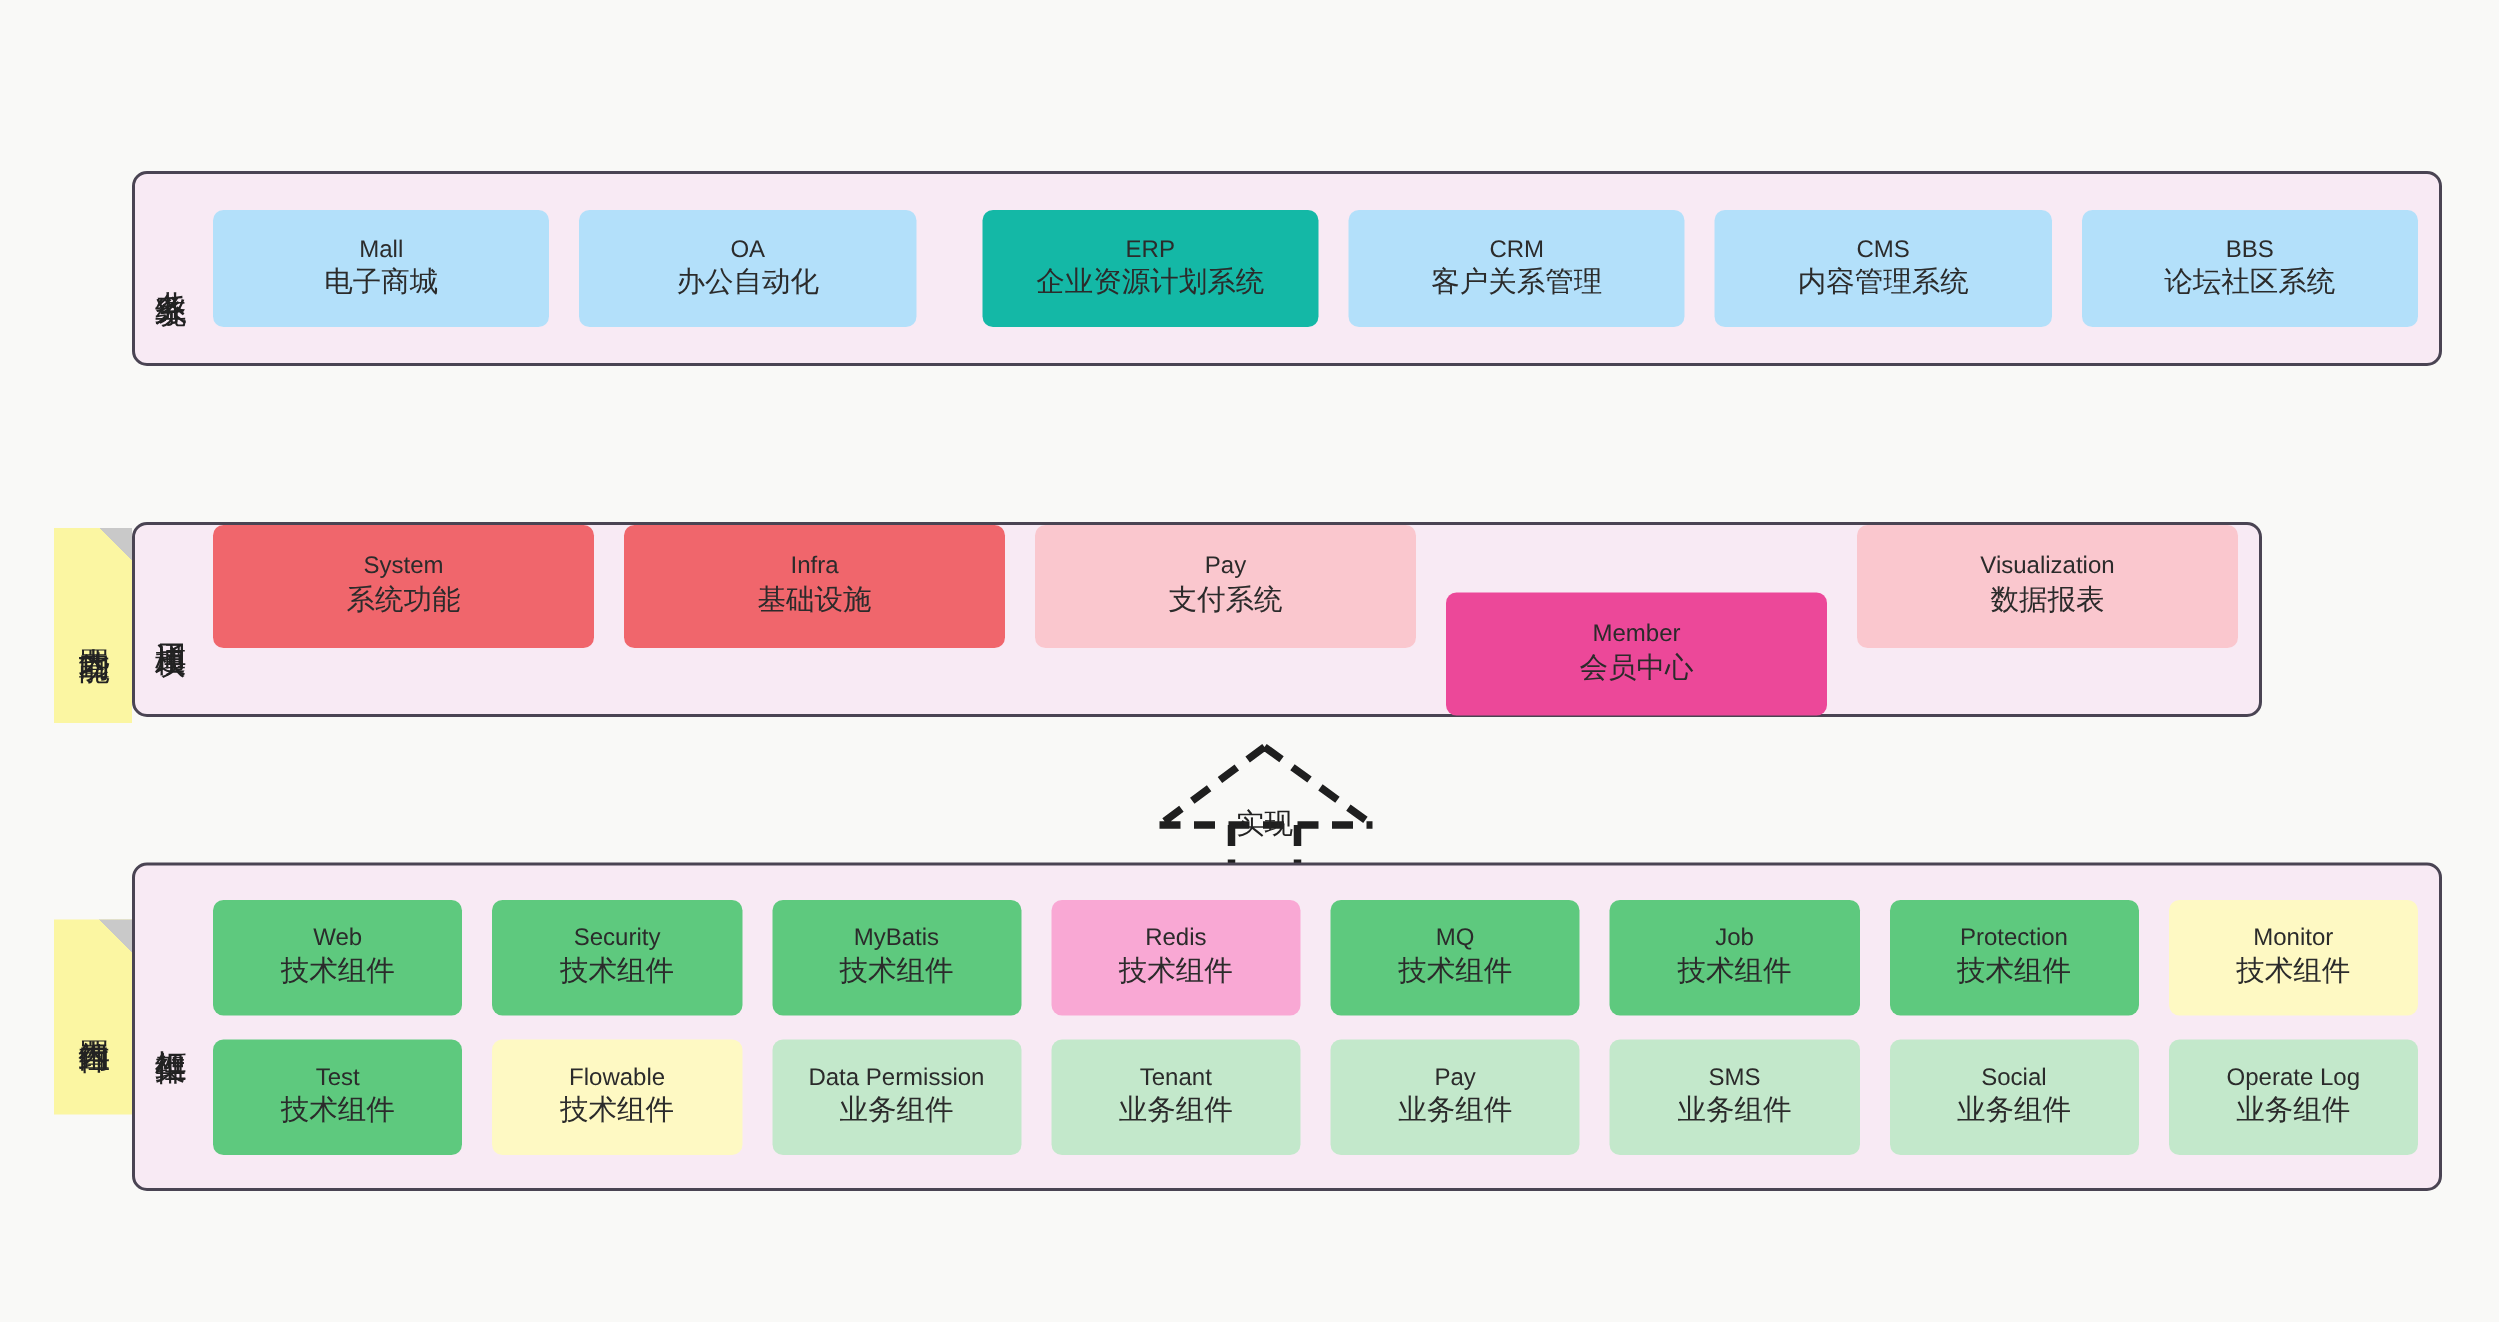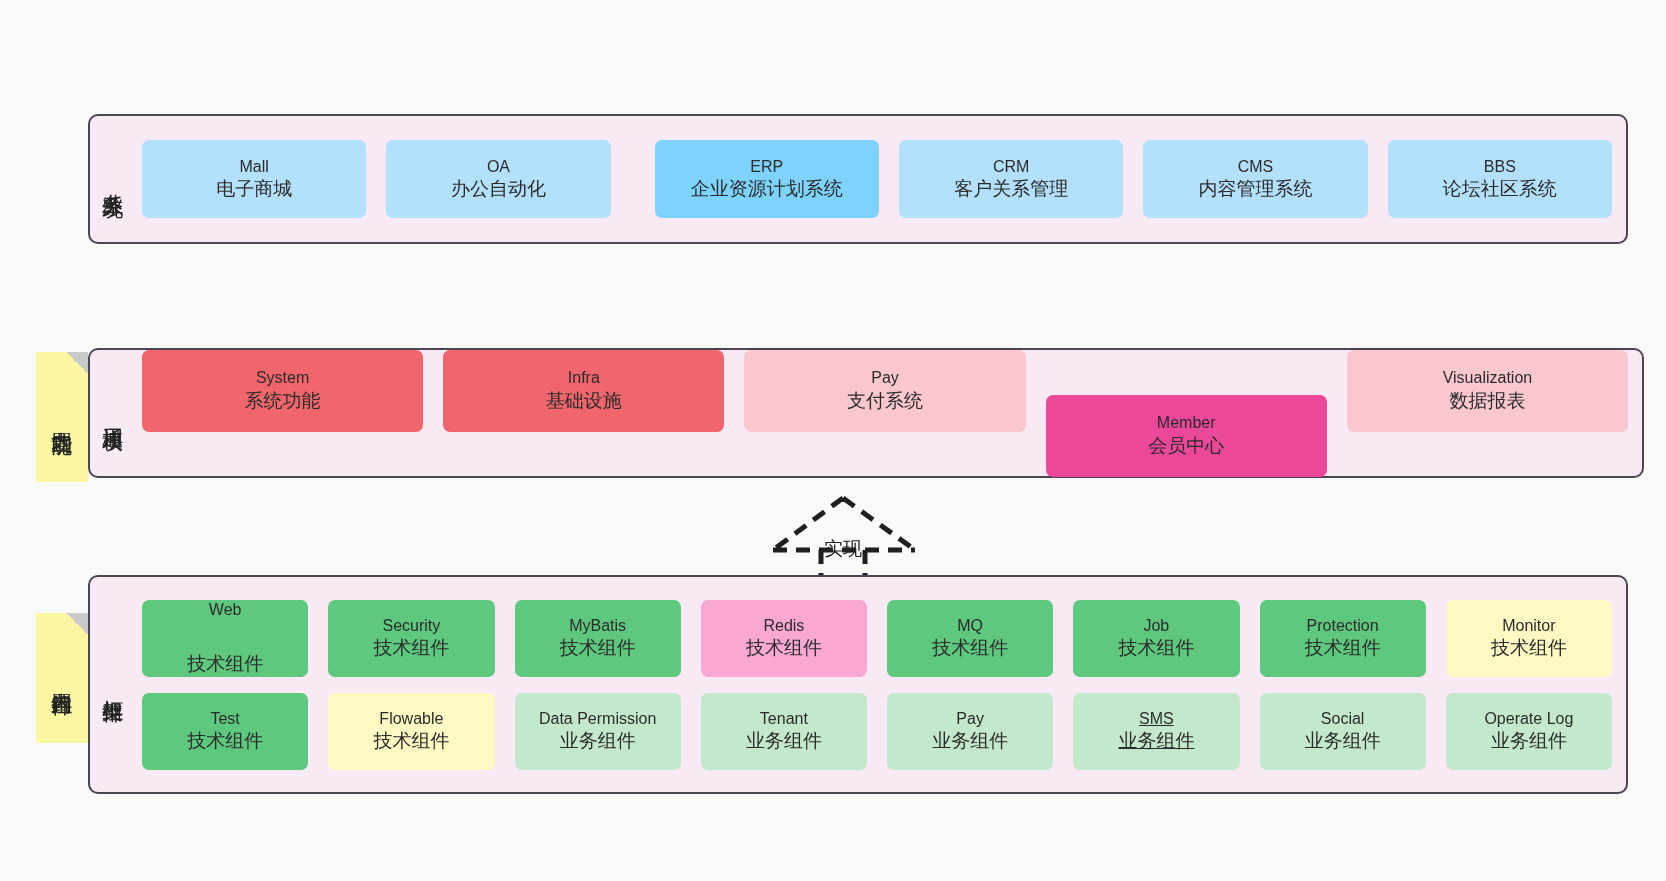--- a/index.html
+++ b/index.html
@@ -132,21 +132,21 @@
     <div class="layer-body">
       <div class="box-row">
         <div class="node" style="background: rgb(179, 224, 250);">
           <span class="en">Mall</span>
           <span class="cn">电子商城</span>
         </div>
         <div class="node" style="background: rgb(179, 224, 250);">
           <span class="en">OA</span>
           <span class="cn">办公自动化</span>
         </div>
-        <div class="node" style="background: #7dd3fc; margin-left: 24px;">
+        <div class="node" style="background: #14b8a6; margin-left: 24px;">
           <span class="en">ERP</span>
           <span class="cn">企业资源计划系统</span>
         </div>
         <div class="node" style="background: rgb(179, 224, 250);">
           <span class="en">CRM</span>
           <span class="cn">客户关系管理</span>
         </div>
         <div class="node" style="background: rgb(179, 224, 250);">
           <span class="en">CMS</span>
           <span class="cn">内容管理系统</span>
@@ -157,21 +157,21 @@
         </div>
       </div>
     </div>
   </div>
 
 
   <div class="note" style="left:36px; top:352px; width:52px; height:130px;">
     <span>内置功能</span>
   </div>
 
-  <div class="layer layer-mod" style="left:88px; top:348px; width:1556px; height:130px;">
+  <div class="layer layer-mod" style="left:88px; top:348px; width:1420px; height:130px;">
     <div class="layer-title">通用模块</div>
     <div class="layer-body">
       <div class="box-row">
         <div class="node" style="background: rgb(240, 102, 108);">
           <span class="en">System</span>
           <span class="cn">系统功能</span>
         </div>
         <div class="node" style="background: rgb(240, 102, 108);">
           <span class="en">Infra</span>
           <span class="cn">基础设施</span>
@@ -202,21 +202,21 @@
 
   <div class="note" style="left:36px; top:613px; width:52px; height:130px;">
     <span>内置组件</span>
   </div>
 
   <div class="layer layer-fw" style="left:88px; top:575px; width:1540px; height:219px;">
     <div class="layer-title">框架组件</div>
     <div class="layer-body">
 
       <div class="box-row">
-        <div class="node" style="background: rgb(94, 201, 126); justify-content: space-between;">
+        <div class="node" style="background: rgb(94, 201, 126);">
           <span class="en">Web</span>
           <span class="cn">技术组件</span>
         </div>
         <div class="node" style="background: rgb(94, 201, 126);">
           <span class="en">Security</span>
           <span class="cn">技术组件</span>
         </div>
         <div class="node" style="background: rgb(94, 201, 126);">
           <span class="en">MyBatis</span>
           <span class="cn">技术组件</span>
@@ -257,21 +257,21 @@
           <span class="cn">业务组件</span>
         </div>
         <div class="node" style="background: rgb(195, 232, 203);">
           <span class="en">Tenant</span>
           <span class="cn">业务组件</span>
         </div>
         <div class="node" style="background: rgb(195, 232, 203);">
           <span class="en">Pay</span>
           <span class="cn">业务组件</span>
         </div>
-        <div class="node" style="background: rgb(195, 232, 203); text-decoration: underline;">
+        <div class="node" style="background: rgb(195, 232, 203);">
           <span class="en">SMS</span>
           <span class="cn">业务组件</span>
         </div>
         <div class="node" style="background: rgb(195, 232, 203);">
           <span class="en">Social</span>
           <span class="cn">业务组件</span>
         </div>
         <div class="node" style="background: rgb(195, 232, 203);">
           <span class="en">Operate Log</span>
           <span class="cn">业务组件</span>

